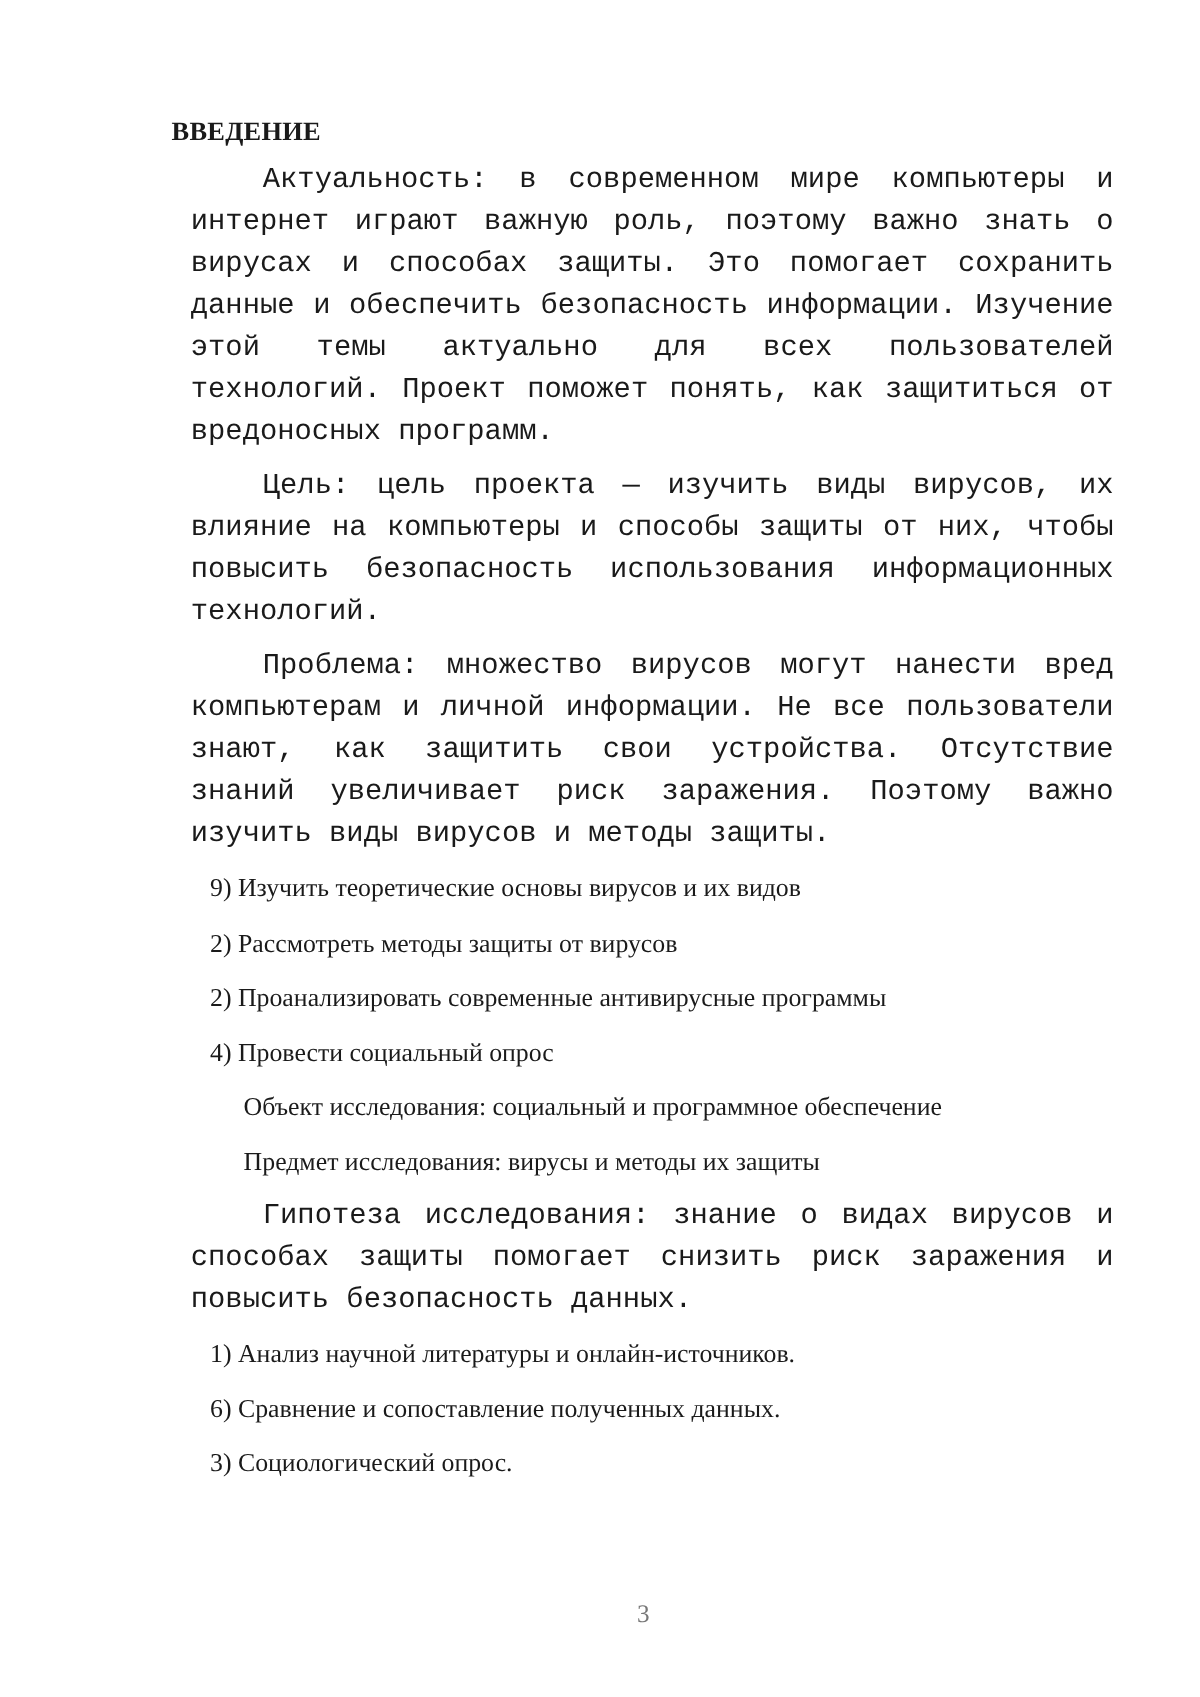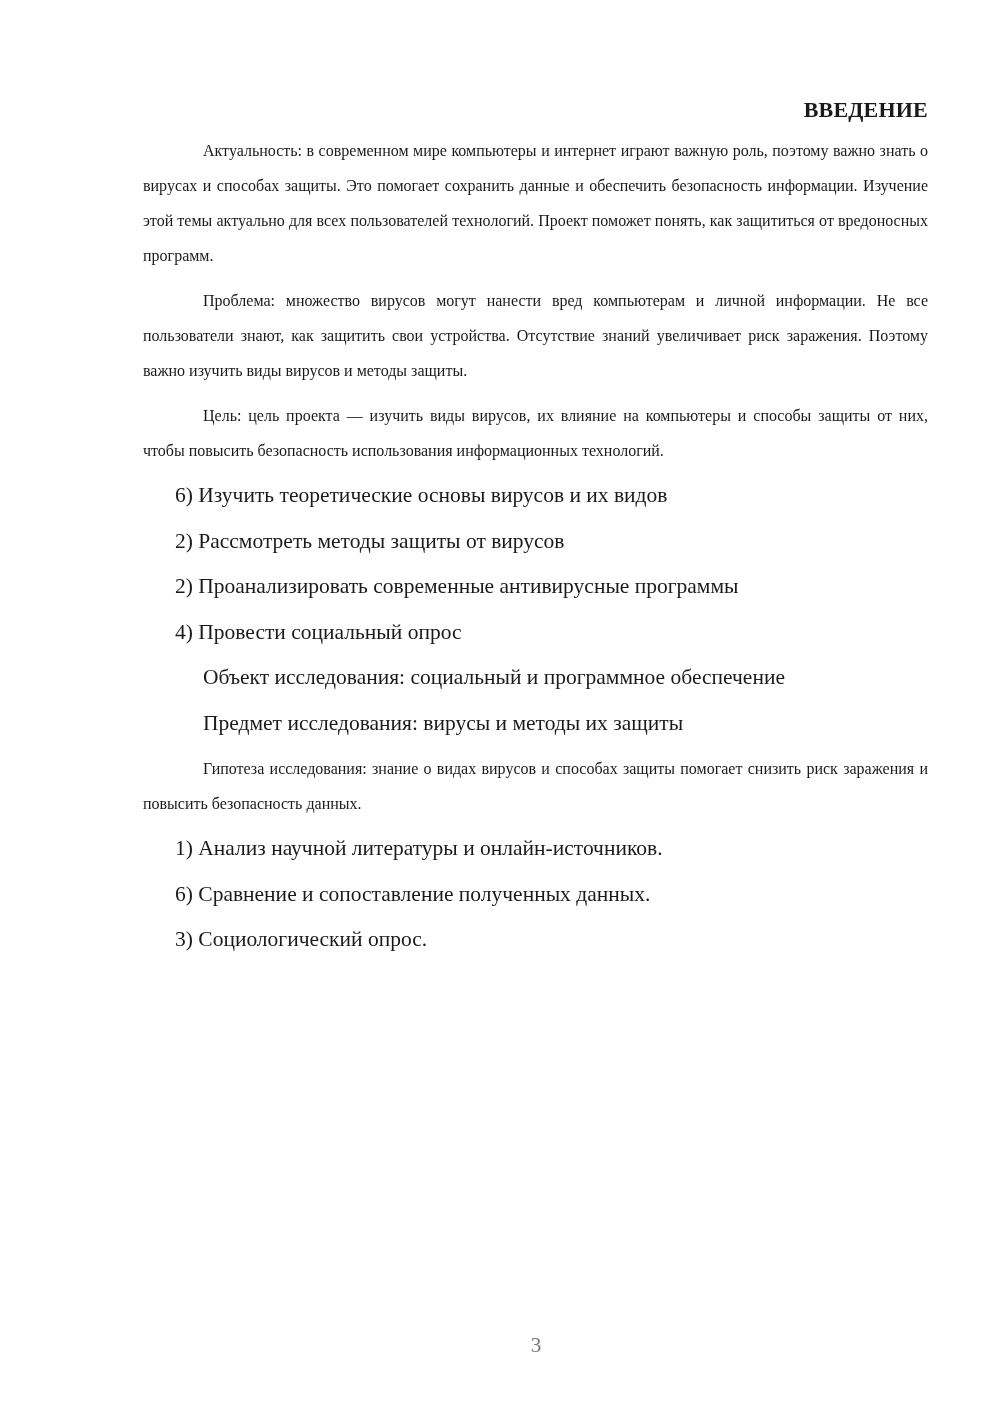--- a/index.html
+++ b/index.html
@@ -15,33 +15,34 @@
       font-family: "Liberation Serif", "DejaVu Serif", serif;
       color: #1a1a1a;
     }
     .page {
       position: absolute;
       left: 143px;
       top: 92px;
       width: 785px;
     }
     .title {
-      text-align: right;
+      text-align: left;
       font-weight: bold;
       font-size: 22px;
       line-height: 35px;
       margin: 0 0 6px 0;
       letter-spacing: 0.2px;
     }
     .para {
-      font-size: 16px;
+      font-size: 24px;
       line-height: 35px;
       text-align: justify;
       text-indent: 60px;
-      margin: 0 0 10px 0;
+      margin: 0 0 10px 16px;
+      font-family: Liberation Mono, monospace;
     }
     .single {
       font-size: 21.5px;
       line-height: 35px;
       text-indent: 60px;
       margin: 0 0 10.5px 0;
     }
     .list-item {
       font-size: 21.5px;
       line-height: 35px;
@@ -58,25 +59,25 @@
       color: #777777;
     }
   </style>
 </head>
 <body>
 
 <div class="page">
   <div class="title">ВВЕДЕНИЕ</div>
 
   <p class="para">Актуальность: в современном мире компьютеры и интернет играют важную роль, поэтому важно знать о вирусах и способах защиты. Это помогает сохранить данные и обеспечить безопасность информации. Изучение этой темы актуально для всех пользователей технологий. Проект поможет понять, как защититься от вредоносных программ.</p>
+  <p class="para">Цель: цель проекта — изучить виды вирусов, их влияние на компьютеры и способы защиты от них, чтобы повысить безопасность использования информационных технологий.</p>
   <p class="para">Проблема: множество вирусов могут нанести вред компьютерам и личной информации. Не все пользователи знают, как защитить свои устройства. Отсутствие знаний увеличивает риск заражения. Поэтому важно изучить виды вирусов и методы защиты.</p>
-  <p class="para">Цель: цель проекта — изучить виды вирусов, их влияние на компьютеры и способы защиты от них, чтобы повысить безопасность использования информационных технологий.</p>
 
   <div>
-    <p class="list-item">6) Изучить теоретические основы вирусов и их видов</p>
+    <p class="list-item">9) Изучить теоретические основы вирусов и их видов</p>
     <p class="list-item">2) Рассмотреть методы защиты от вирусов</p>
     <p class="list-item">2) Проанализировать современные антивирусные программы</p>
     <p class="list-item">4) Провести социальный опрос</p>
   </div>
 
   <p class="single">Объект исследования: социальный и программное обеспечение</p>
   <p class="single">Предмет исследования: вирусы и методы их защиты</p>
   <p class="para">Гипотеза исследования: знание о видах вирусов и способах защиты помогает снизить риск заражения и повысить безопасность данных.</p>
 
   <div>

